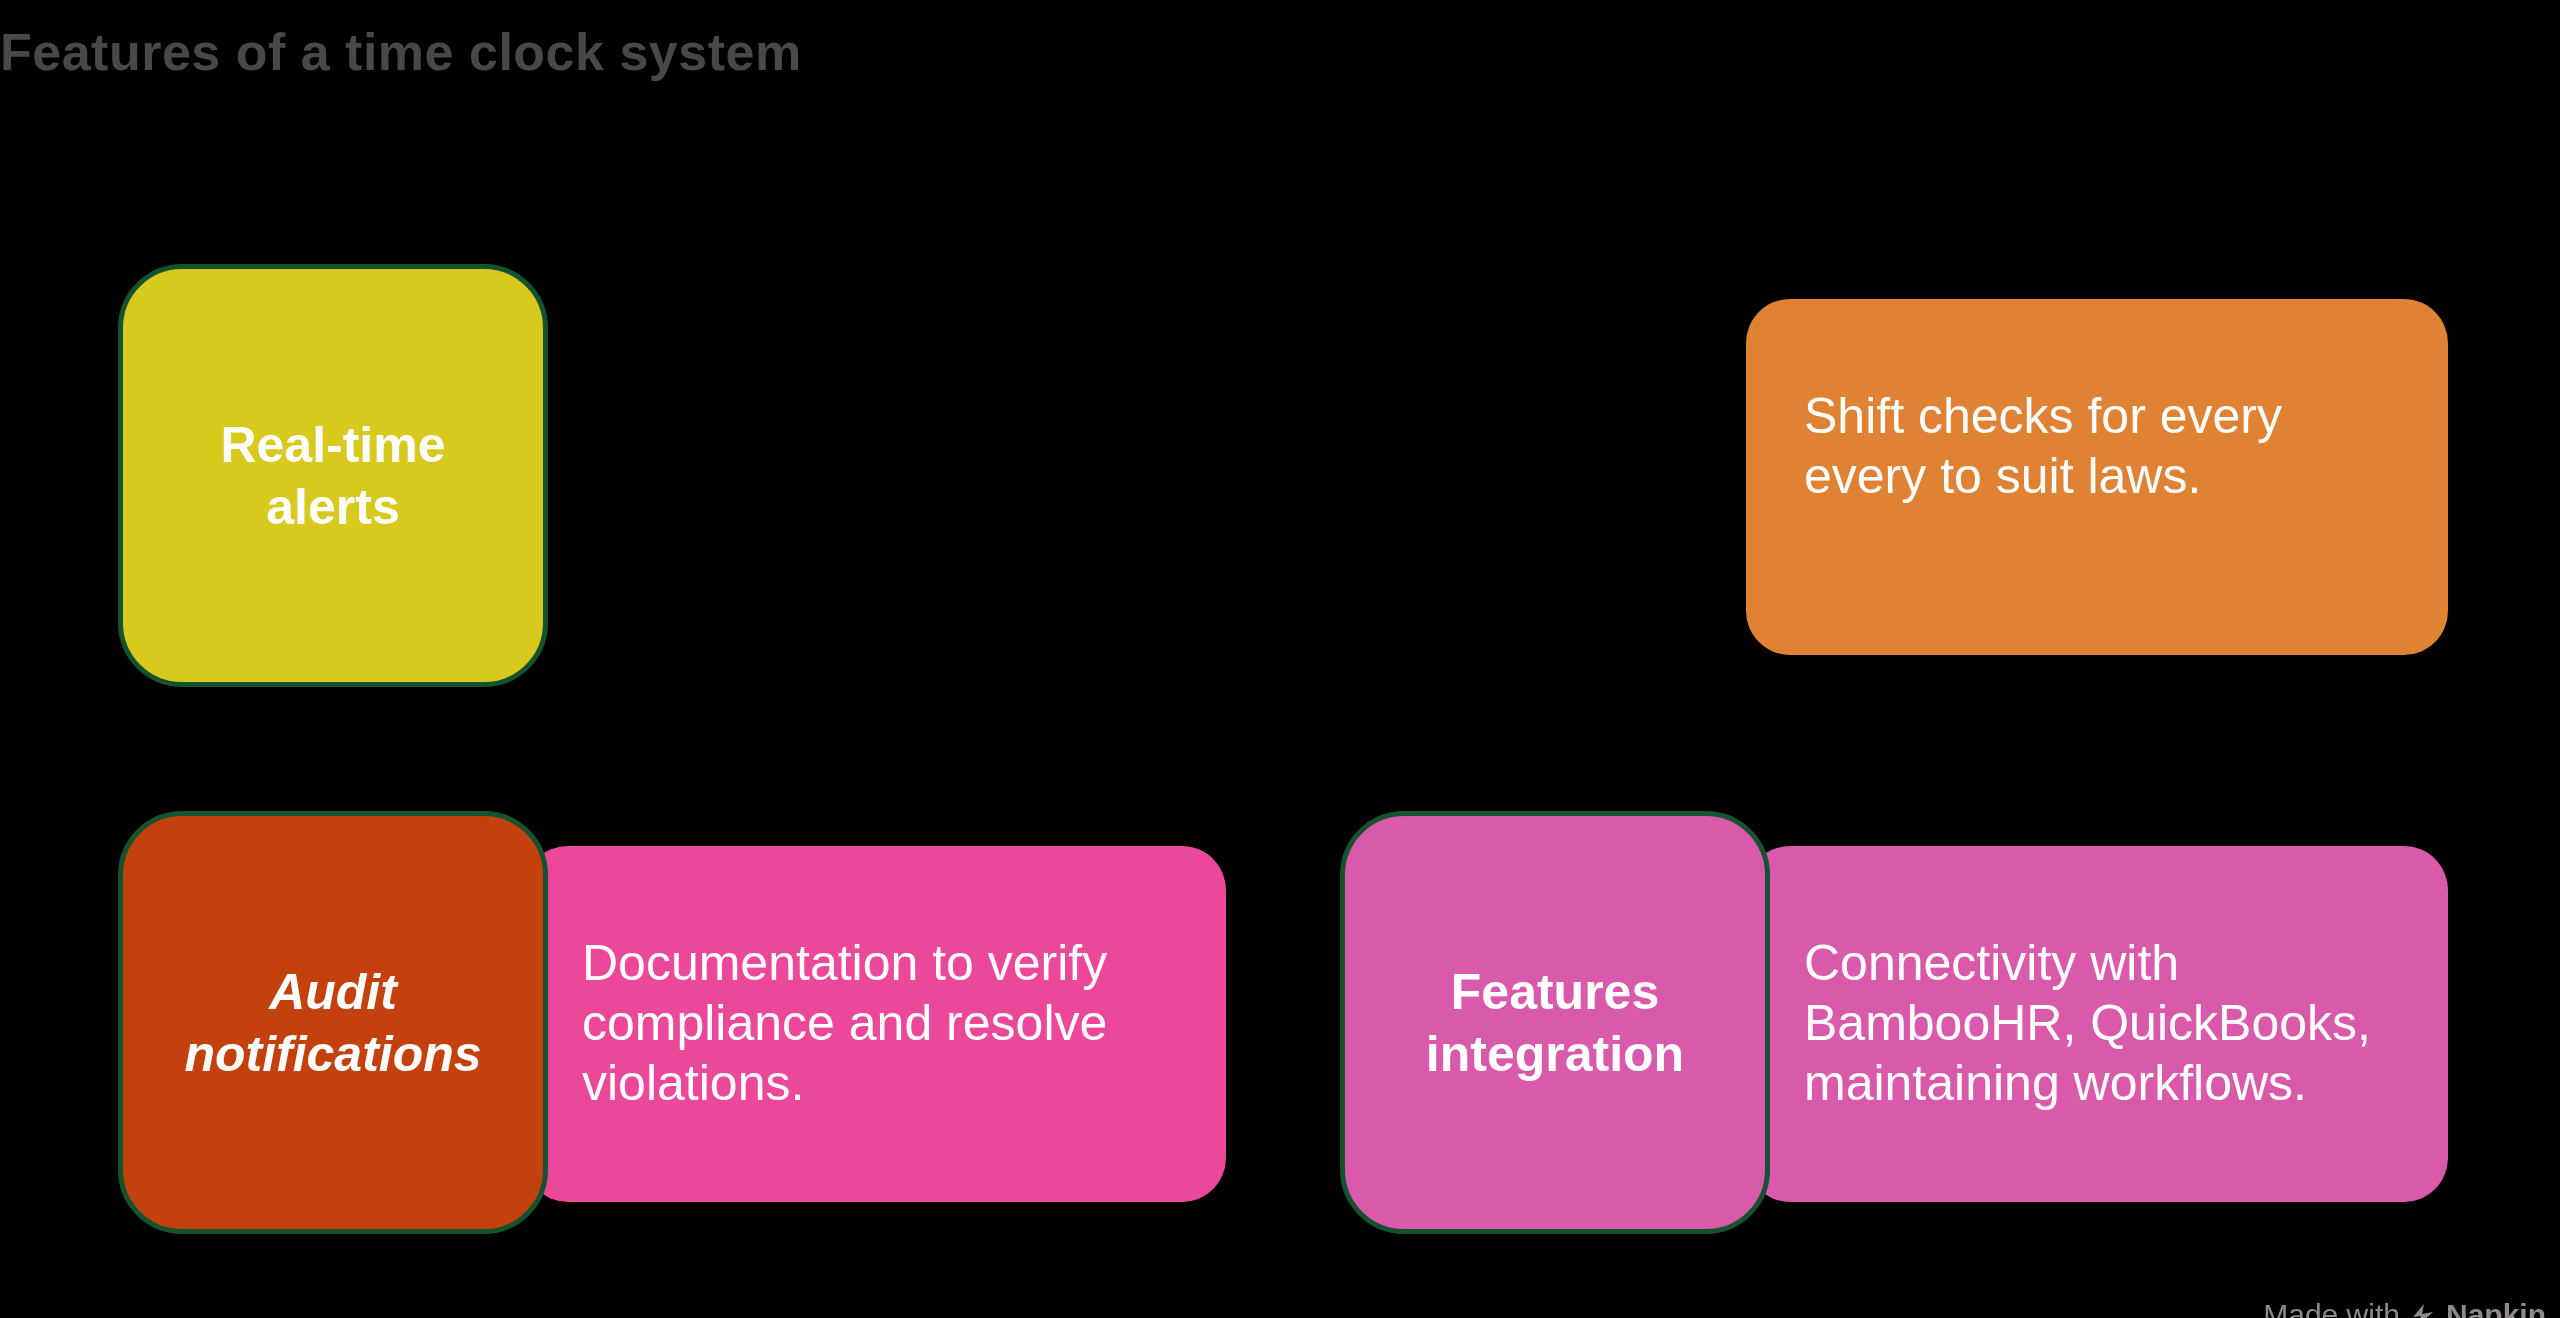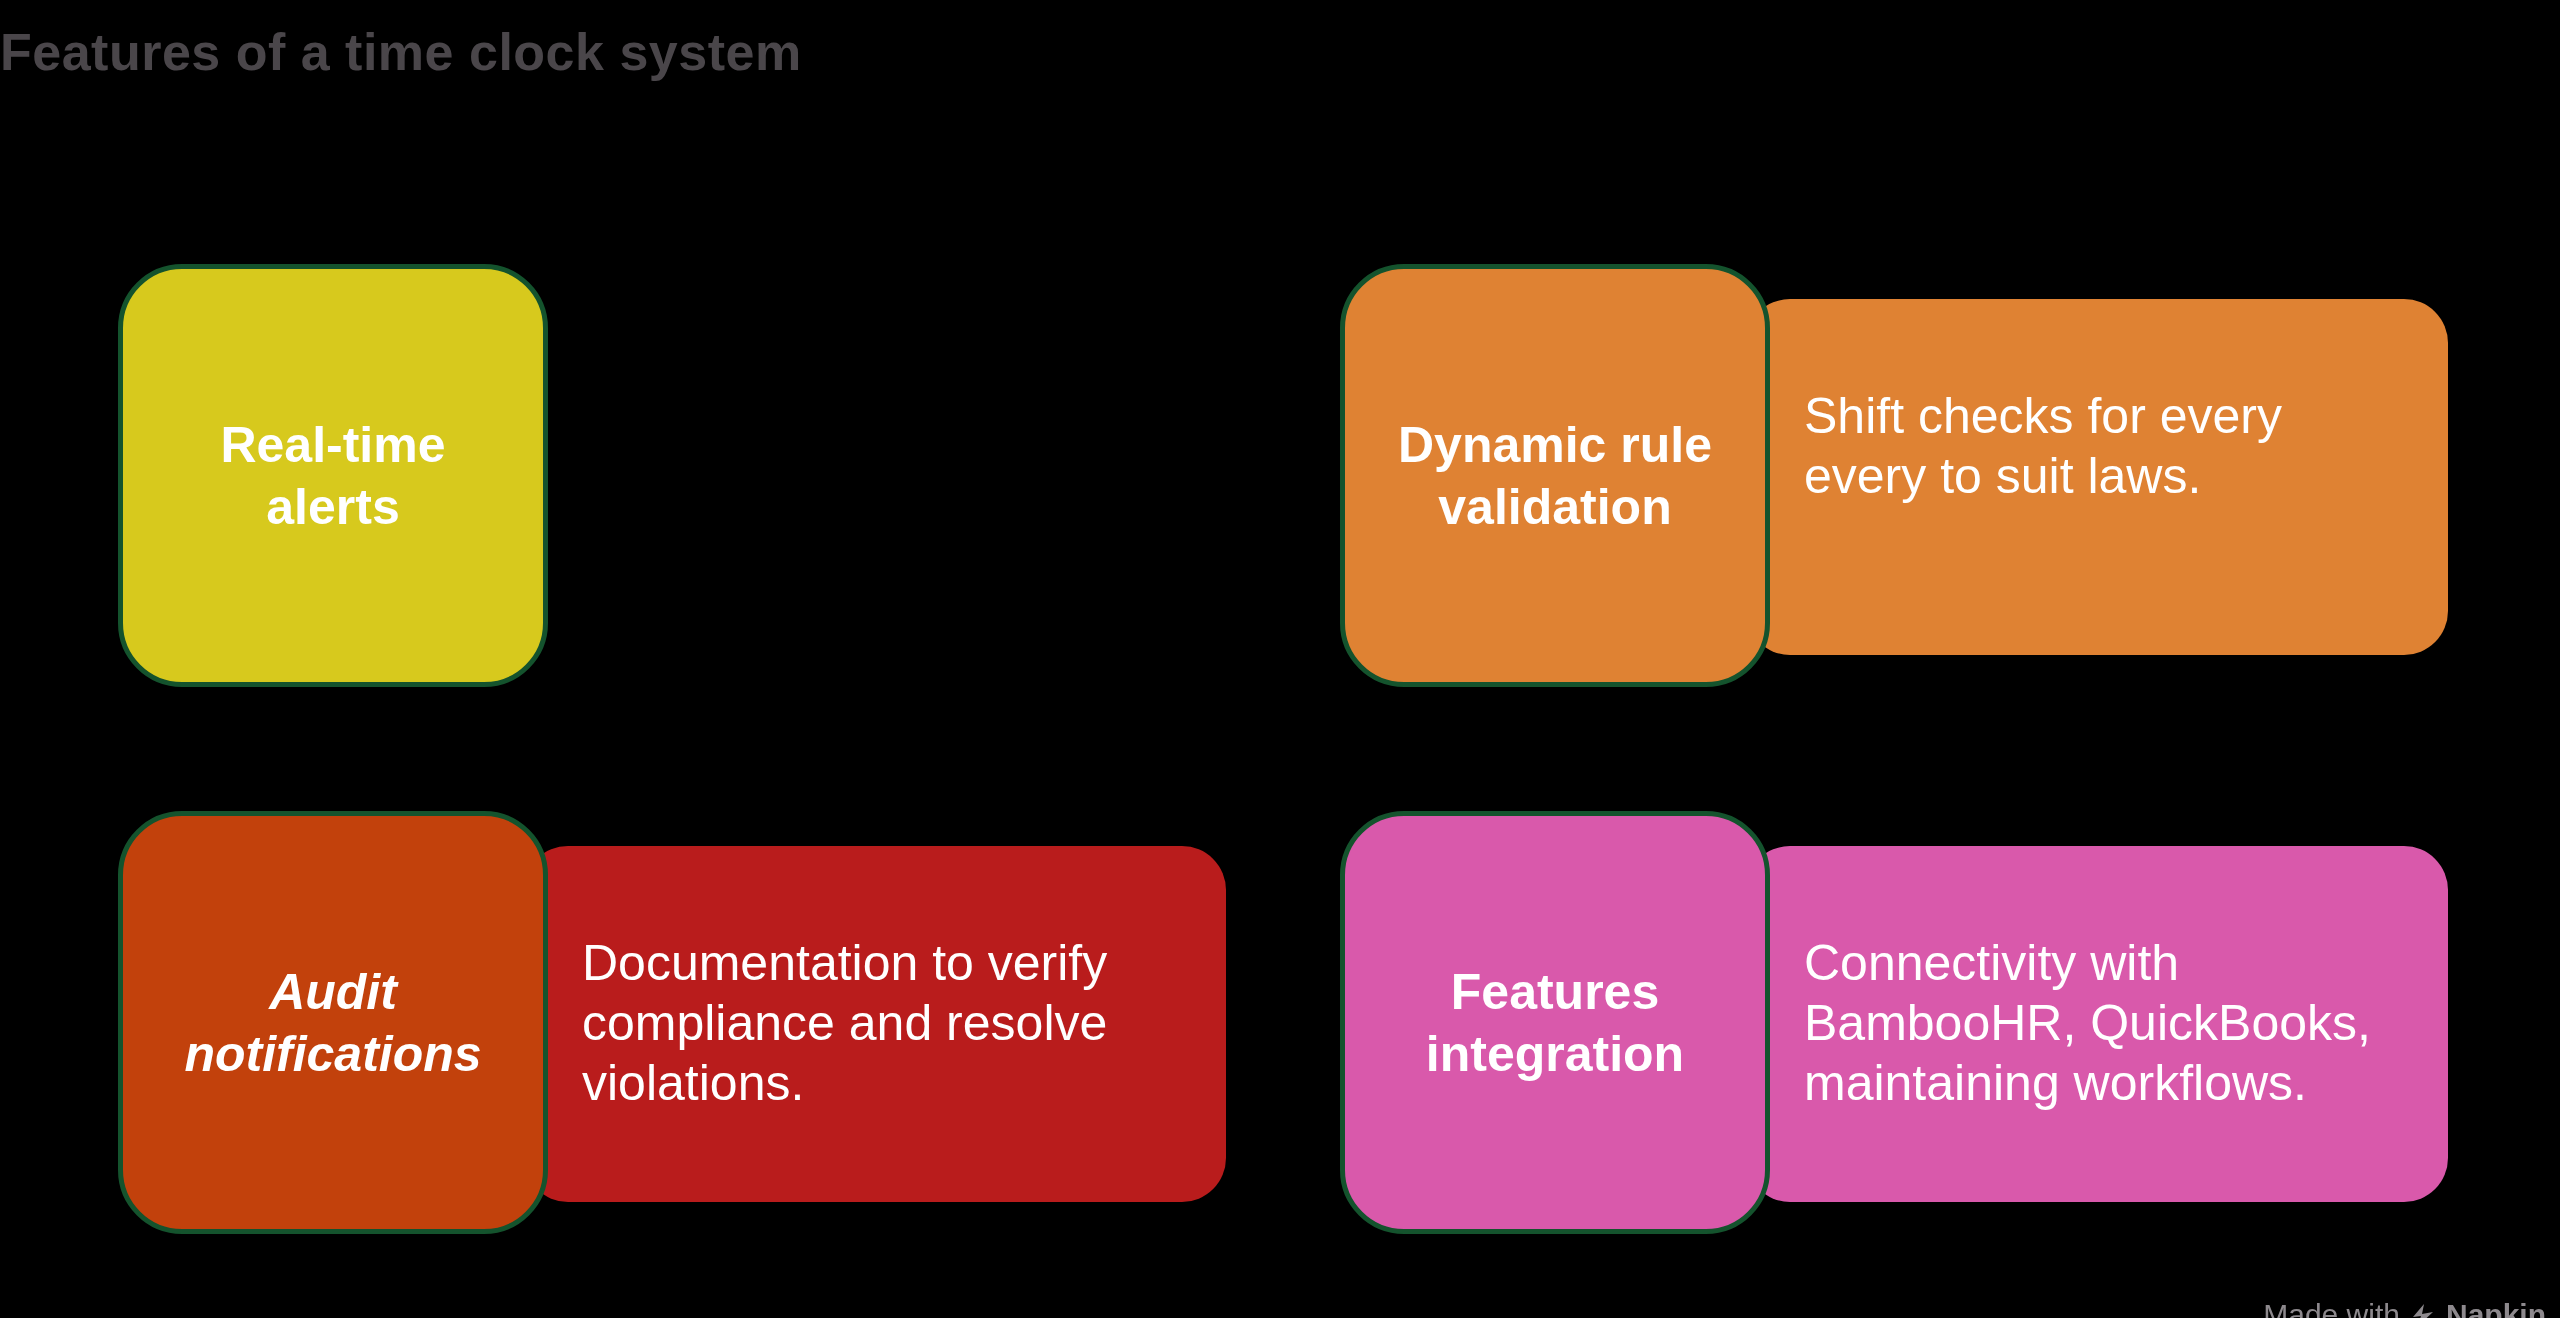--- a/index.html
+++ b/index.html
@@ -101,27 +101,24 @@
 <div class="card pos-tl">
   <div class="card-square" style="background: rgb(215, 201, 29);">
     <div class="card-label">Real-time alerts</div>
   </div>
 </div>
 
 <div class="card pos-tr">
   <div class="card-rect" style="background: rgb(223, 130, 51);">
     <div class="card-desc">Shift checks for every every to suit laws.</div>
   </div>
-  <div class="card-square" style="background: rgb(223, 130, 51);">
-    <div class="card-label">Dynamic rule validation</div>
-  </div>
 </div>
 
 <div class="card pos-bl">
-  <div class="card-rect" style="background: #b91c1c;">
+  <div class="card-rect" style="background: #ec4899;">
     <div class="card-desc">Documentation to verify compliance and resolve violations.</div>
   </div>
   <div class="card-square" style="background: #c2410c; font-style: italic;">
     <div class="card-label">Audit notifications</div>
   </div>
 </div>
 
 <div class="card pos-br">
   <div class="card-rect" style="background: rgb(217, 89, 171);">
     <div class="card-desc">Connectivity with BambooHR, QuickBooks, maintaining workflows.</div>

